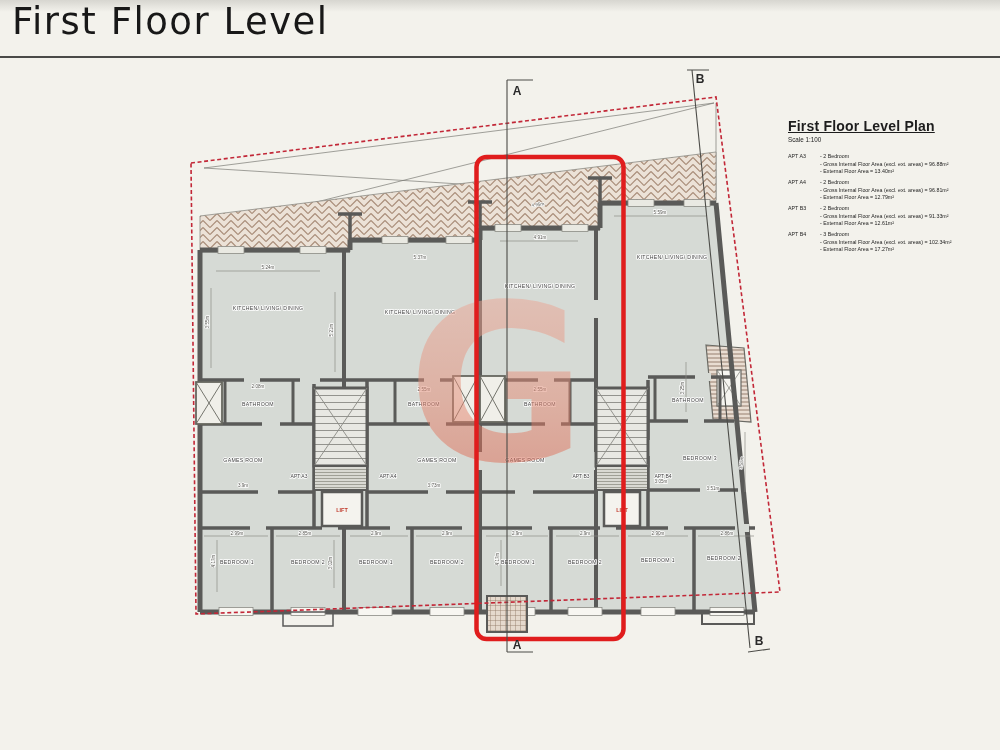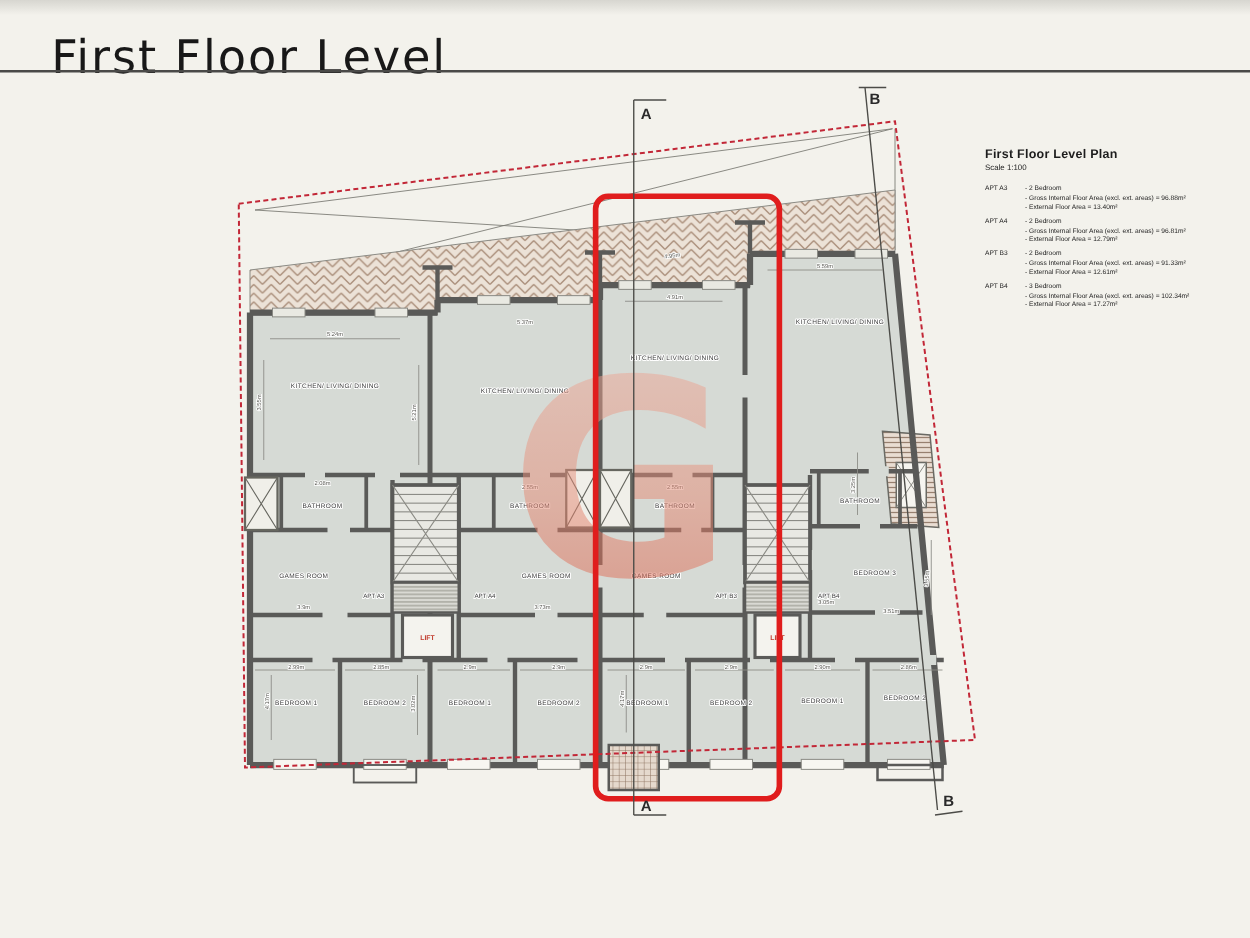--- a/index.html
+++ b/index.html
@@ -4,30 +4,30 @@
 <style>
   html,body{margin:0;padding:0;}
   body{
     width:1000px;height:750px;position:relative;overflow:hidden;
     background:#f3f2ec;
     font-family:"Liberation Sans", sans-serif;
   }
   .topstrip{position:absolute;top:0;left:0;right:0;height:12px;
     background:linear-gradient(#d7d6d0,#f3f2ec);}
   .page-title{
-    position:absolute;top:24px;left:12px;
+    position:absolute;top:0;left:12px;
     font-family:"DejaVu Sans", sans-serif;
-    font-size:37px;font-weight:500;color:#181818;letter-spacing:1.5px;margin-left:29px;
+    font-size:37px;font-weight:500;color:#181818;letter-spacing:1.5px;
   }
   .title-rule{position:absolute;top:56px;left:0;right:0;height:0;
     border-top:2px solid #4a4a48;}
   .legend{
     position:absolute;left:788px;top:118px;width:208px;color:#1d1d1d;
   }
-  .legend-title{font-size:10px;font-weight:bold;letter-spacing:.2px;}
+  .legend-title{font-size:14px;font-weight:bold;text-decoration:underline;letter-spacing:.2px;}
   .legend-scale{font-size:6.3px;margin-top:2px;}
   .legend-apts{margin-top:10px;}
   .apt-row{display:flex;margin-bottom:3px;}
   .apt-id{width:32px;font-size:5.3px;flex:none;}
   .apt-lines{display:flex;flex-direction:column;font-size:5.3px;line-height:1.45;}
   svg{position:absolute;left:0;top:0;}
   .lbl{font-family:"Liberation Sans",sans-serif;font-size:5.2px;fill:#3e3e3e;
        letter-spacing:.3px;text-anchor:middle;
        paint-order:stroke;stroke:#ffffff;stroke-width:1.6px;stroke-linejoin:round;}
   .aptlbl{font-family:"Liberation Sans",sans-serif;font-size:5px;fill:#3e3e3e;

